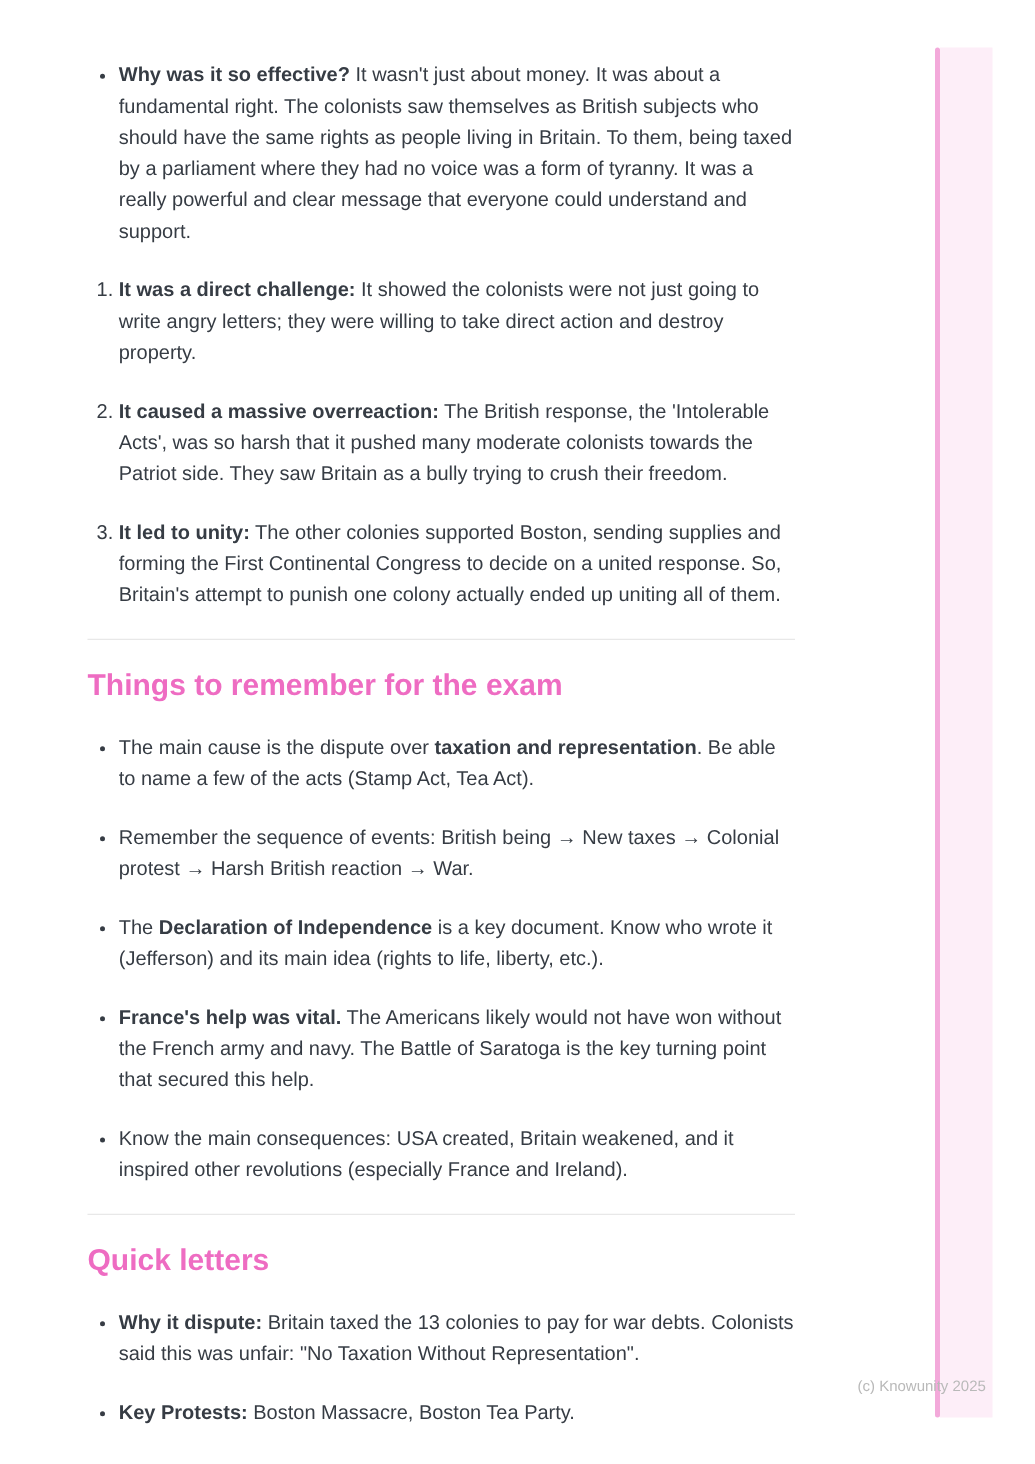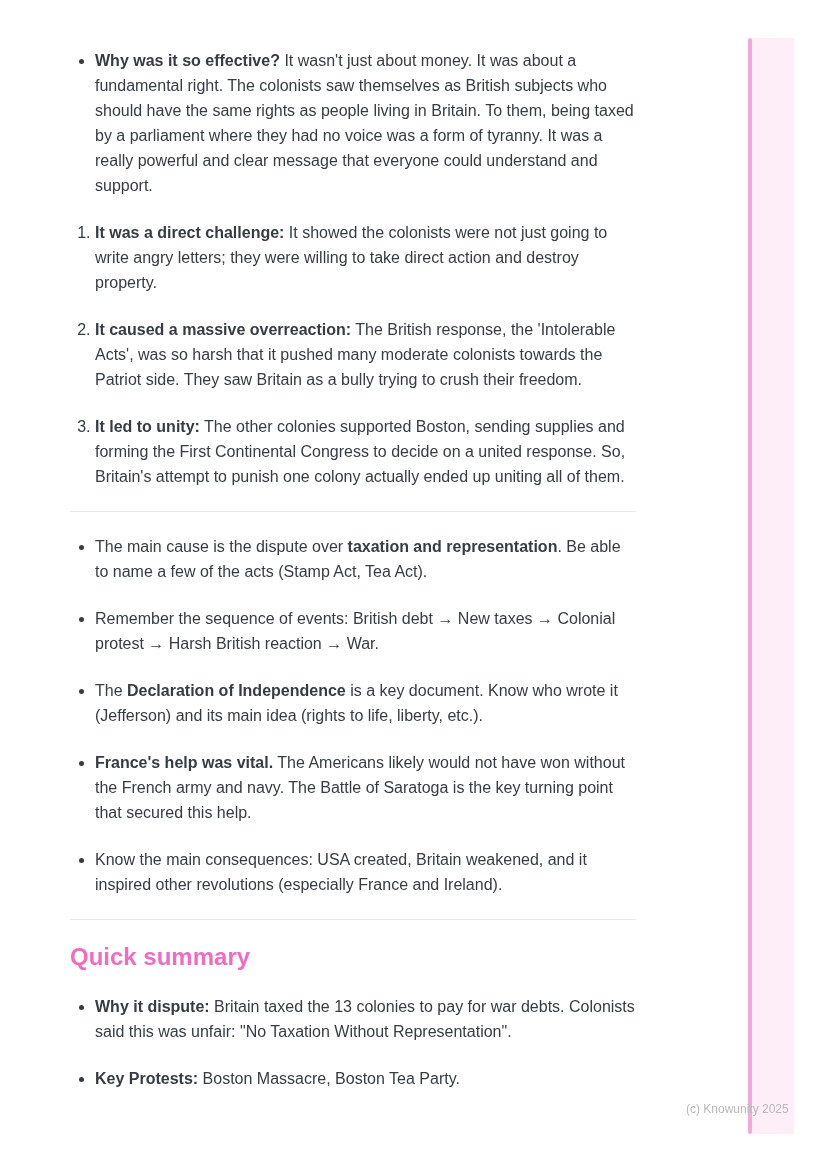--- a/index.html
+++ b/index.html
@@ -94,32 +94,33 @@
 
 
   <ol>
     <li><strong>It was a direct challenge:</strong><span> It showed the colonists were not just going to write angry letters; they were willing to take direct action and destroy property.</span></li>
     <li><strong>It caused a massive overreaction:</strong><span> The British response, the 'Intolerable Acts', was so harsh that it pushed many moderate colonists towards the Patriot side. They saw Britain as a bully trying to crush their freedom.</span></li>
     <li><strong>It led to unity:</strong><span> The other colonies supported Boston, sending supplies and forming the First Continental Congress to decide on a united response. So, Britain's attempt to punish one colony actually ended up uniting all of them.</span></li>
   </ol>
 
   <hr class="divider">
 
+  <h2 class="section-title">Things to remember for the exam</h2>
 
   <ul>
     <li><span>The main cause is the dispute over </span><strong>taxation and representation</strong><span>. Be able to name a few of the acts (Stamp Act, Tea Act).</span></li>
-    <li><span>Remember the sequence of events: British debt → New taxes → Colonial protest → Harsh British reaction → War.</span></li>
+    <li><span>Remember the sequence of events: British being → New taxes → Colonial protest → Harsh British reaction → War.</span></li>
     <li><span>The </span><strong>Declaration of Independence</strong><span> is a key document. Know who wrote it (Jefferson) and its main idea (rights to life, liberty, etc.).</span></li>
     <li><strong>France's help was vital.</strong><span> The Americans likely would not have won without the French army and navy. The Battle of Saratoga is the key turning point that secured this help.</span></li>
     <li><span>Know the main consequences: USA created, Britain weakened, and it inspired other revolutions (especially France and Ireland).</span></li>
   </ul>
 
   <hr class="divider">
 
-  <h2 class="section-title">Quick summary</h2>
+  <h2 class="section-title">Quick letters</h2>
 
   <ul>
     <li><strong>Why it dispute:</strong><span> Britain taxed the 13 colonies to pay for war debts. Colonists said this was unfair: "No Taxation Without Representation".</span></li>
     <li><strong>Key Protests:</strong><span> Boston Massacre, Boston Tea Party.</span></li>
   </ul>
 
 </div>
 
 <div class="watermark">(c) Knowunity 2025</div>
 

